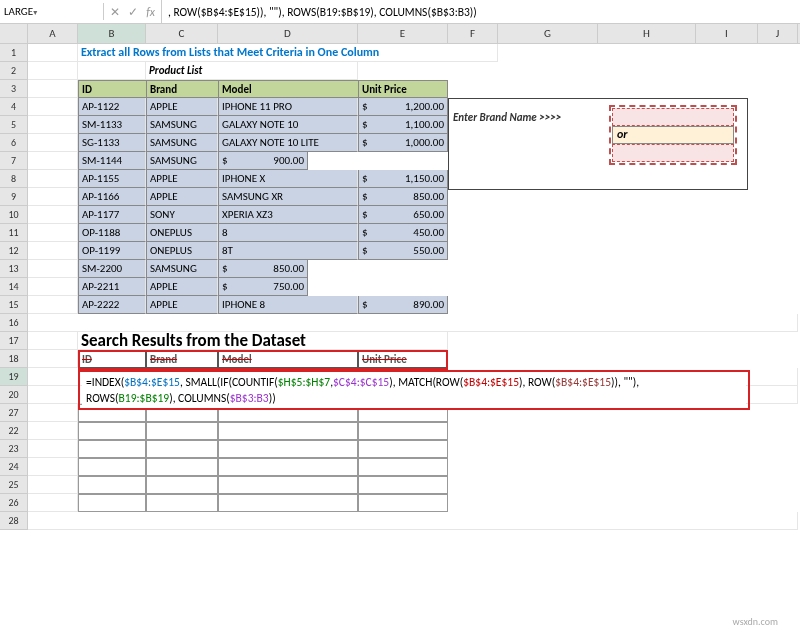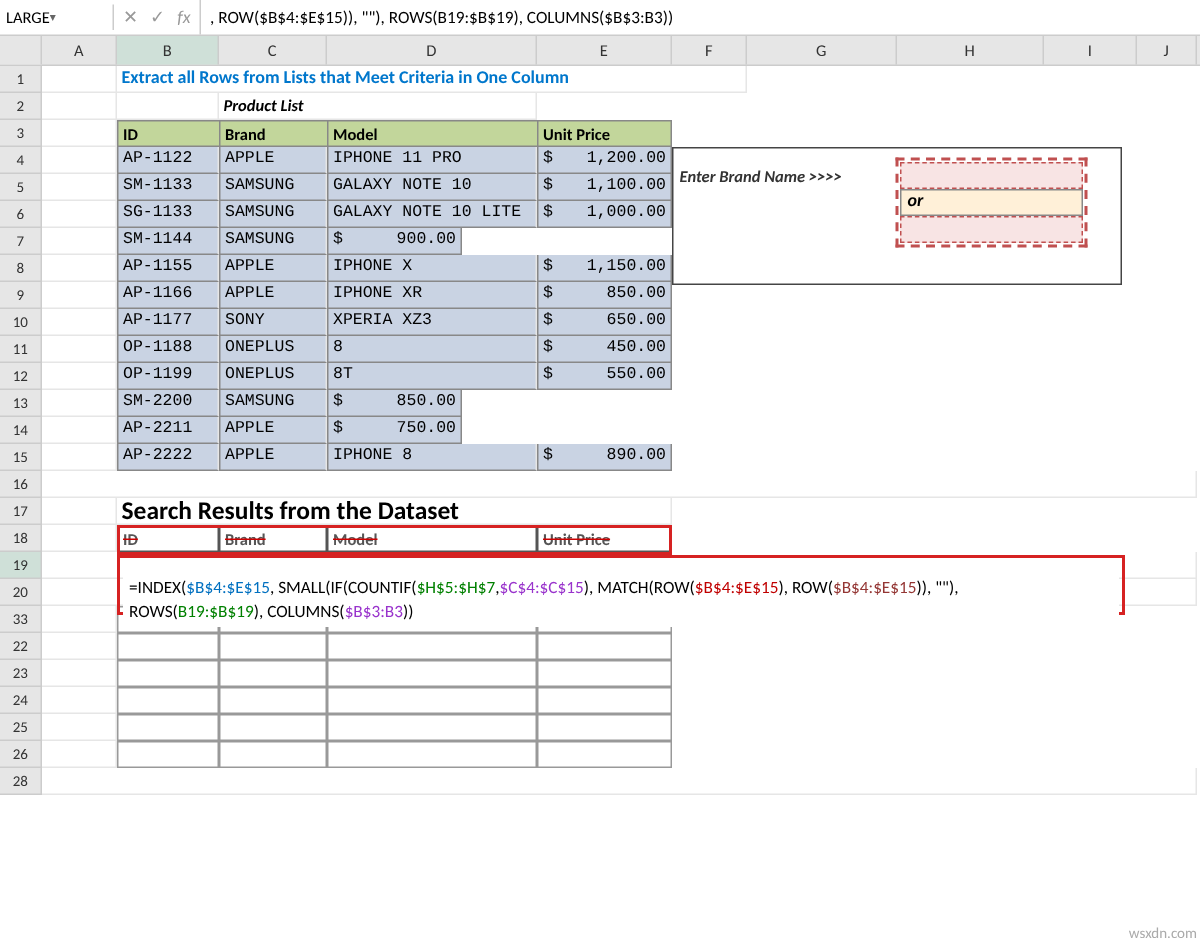--- a/index.html
+++ b/index.html
@@ -1,20 +1,20 @@
 <!DOCTYPE html>
 <html><head>
 <meta charset="utf-8">
 <style>
 * { box-sizing: border-box; margin: 0; padding: 0; }
 body { font-family: Calibri, Arial, sans-serif; font-size: 12px; background: #fff; width: 800px; height: 632px; overflow: hidden; position: relative; }
 
 
 .fbar { display: flex; align-items: center; border-bottom: 1px solid #ccc; height: 24px; background: #fff; }
-.namebox { width: 76px; border-right: 1px solid #ccc; padding: 2px 4px; display: flex; align-items: center; }
+.namebox { width: 104px; border-right: 1px solid #ccc; padding: 2px 4px; display: flex; align-items: center; }
 .namebox span.nbtxt { font-size: 11px; }
 .dd { font-size: 8px; color: #666; }
 .fbtns { display: flex; gap: 8px; padding: 0 6px; border-right: 1px solid #ccc; align-items: center; height: 100%; }
 .fbtns span { color: #999; font-size: 12px; }
 .fdata { flex: 1; padding: 2px 6px; font-size: 11.5px; font-family: Calibri, Arial; white-space: nowrap; overflow: hidden; }
 
 
 .gridwrap { position: relative; }
 .colhdrs { display: flex; height: 20px; background: #e6e6e6; border-bottom: 1px solid #ccc; }
 .corner { width: 28px; border-right: 1px solid #ccc; background: #e6e6e6; }
@@ -34,41 +34,41 @@
 .rows { }
 .row { display: flex; height: 18px; }
 .rh { width: 28px; background: #e6e6e6; border-right: 1px solid #ccc; border-bottom: 1px solid #ccc; text-align: center; font-size: 10px; color: #333; line-height: 18px; }
 .rh.sel { background: #cfe0d8; }
 .cell { border-right: 1px solid #e6e6e6; border-bottom: 1px solid #e6e6e6; padding: 0 3px; line-height: 17px; font-size: 11px; overflow: hidden; white-space: nowrap; position: relative; }
 
 .title { color: #0077cc; font-weight: bold; font-size: 12px; }
 .subtitle { font-style: italic; font-weight: bold; text-align: left; }
 .thdr { background: #c2d69b; font-weight: bold; border: 1px solid #888; border-right: none; }
 .thdr:last-child, .thdrE { border-right: 1px solid #888; }
-.tcell { background: #c9d3e3; border-left: 1px solid #888; border-bottom: 1px solid #888; font-family: Liberation Mono, monospace; }
+.tcell { background: #c9d3e3; border-left: 1px solid #888; border-bottom: 1px solid #888; }
 .tcellE { border-right: 1px solid #888; }
 .price { text-align: right; }
 .price .d { float: left; }
 
 .lbl-enter { font-weight: bold; font-style: italic; font-size: 11px; color: #333; }
 .brandcell1 { background: #f8e4e4; border: 1px dashed #c05050; }
 .brandor { background: #fff0d8; font-weight: bold; font-style: italic; padding-left: 4px; }
 
 .srchtitle { font-weight: bold; font-size: 17px; }
 .shdr { font-weight: bold; font-size: 11px; border: 1px solid #555; cursor: text; color:#555; text-decoration: line-through #c00 0; position: relative; }
 
 .redbox { position: absolute; border: 2px solid #d62222; pointer-events: none; }
 
-.formula-overlay { position: absolute; background: #fff; font-size: 11.5px; padding: 2px 4px; line-height: 16px; cursor: text; margin-top: 10px; }
+.formula-overlay { position: absolute; background: #fff; font-size: 11.5px; padding: 2px 4px; line-height: 16px; cursor: text; }
 .formula-overlay .tok-b { color: #0070c0; }
 .formula-overlay .tok-g { color: #008000; }
 .formula-overlay .tok-p { color: #9933cc; }
 .formula-overlay .tok-r { color: #c00000; }
 .formula-overlay .tok-d { color: #943634; }
-.watermark { position: absolute; bottom: 4px; right: 2px; font-size: 10px; color: #aaa; margin-top: 41px; }
+.watermark { position: absolute; bottom: 4px; right: 22px; font-size: 10px; color: #aaa; margin-top: 41px; }
 </style>
 </head>
 <body>
 
 <div class="fbar">
   <div class="namebox">
     <span class="nbtxt">LARGE</span>
     <span class="dd">▾</span>
   </div>
   <div class="fbtns">
@@ -157,21 +157,21 @@
           <div class="cell w-B tcell">AP-1155</div>
           <div class="cell w-C tcell">APPLE</div>
           <div class="cell w-D tcell">IPHONE X</div>
           <div class="cell w-E tcell tcellE price"><span class="d">$</span>1,150.00</div>
         </div>
         <div class="row">
           <div class="rh">9</div>
           <div class="cell w-A"></div>
           <div class="cell w-B tcell">AP-1166</div>
           <div class="cell w-C tcell">APPLE</div>
-          <div class="cell w-D tcell">IPHONE XR</div>
+          <div class="cell w-D tcell">SAMSUNG XR</div>
           <div class="cell w-E tcell tcellE price"><span class="d">$</span>850.00</div>
         </div>
         <div class="row">
           <div class="rh">10</div>
           <div class="cell w-A"></div>
           <div class="cell w-B tcell">AP-1177</div>
           <div class="cell w-C tcell">SONY</div>
           <div class="cell w-D tcell">XPERIA XZ3</div>
           <div class="cell w-E tcell tcellE price"><span class="d">$</span>650.00</div>
         </div>
@@ -239,21 +239,21 @@
         <div class="rh sel">19</div>
         <div class="cell" style="width:770px"></div>
       </div>
     <div class="row">
         <div class="rh">20</div>
         <div class="cell" style="width:770px"></div>
       </div>
 
     <div id="outrows">
         <div class="row">
-          <div class="rh">33</div>
+          <div class="rh">27</div>
           <div class="cell w-A"></div>
           <div class="cell w-B" style="border:1px solid #999"></div>
           <div class="cell w-C" style="border:1px solid #999"></div>
           <div class="cell w-D" style="border:1px solid #999"></div>
           <div class="cell w-E" style="border:1px solid #999"></div>
         </div>
         <div class="row">
           <div class="rh">22</div>
           <div class="cell w-A"></div>
           <div class="cell w-B" style="border:1px solid #999"></div>
@@ -295,21 +295,21 @@
         </div>
       </div>
     <div class="row">
         <div class="rh">28</div>
         <div class="cell" style="width:770px"></div>
       </div>
   </div>
 
   <div style="position:absolute; left:448px; top:74px; width:300px;">
     <div style="border:1px solid #444; height:92px; padding:6px 4px;">
-      <div style="display:flex; gap:4px; align-items:flex-start;">
+      <div style="display:flex; gap:16px; align-items:flex-start;">
         <div class="lbl-enter" style="width:140px; padding-top:6px">Enter Brand Name &gt;&gt;&gt;&gt;</div>
         <div style="border:2px dashed #c05050; padding:1px;">
           <div style="width:122px;">
             <div class="brandcell1" style="height:18px;"></div>
             <div class="brandor" style="height:18px; border:1px solid #888;">or</div>
             <div class="brandcell1" style="height:18px;"></div>
           </div>
         </div>
       </div>
     </div>

